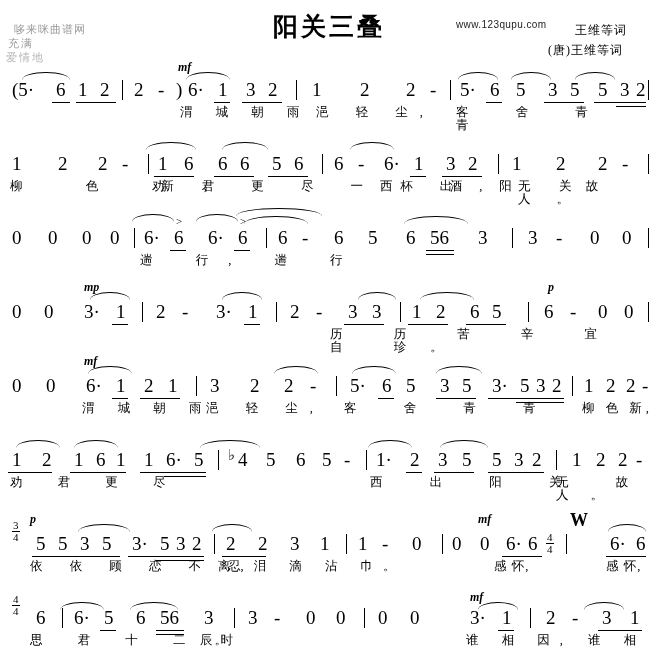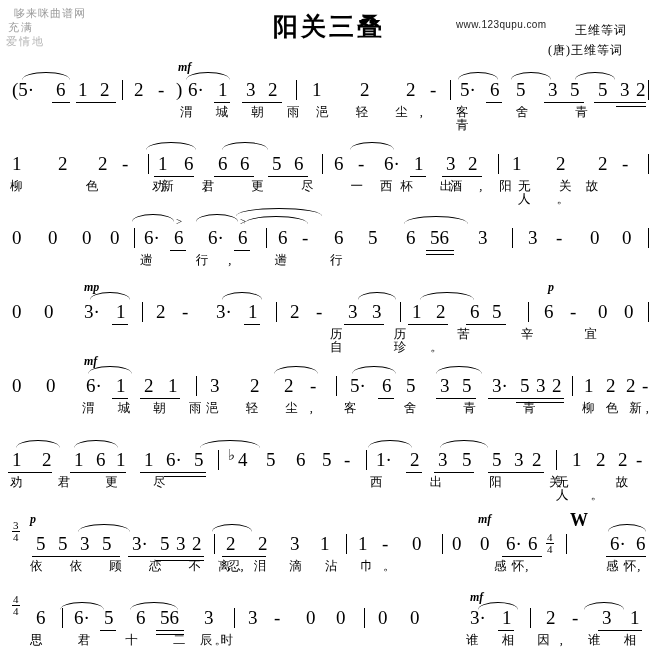--- a/index.html
+++ b/index.html
@@ -17,21 +17,21 @@
   }
   .sheet {
     position: relative;
     width: 658px;
     height: 650px;
   }
   
   .watermark {
     position: absolute;
     left: 8px;
-    top: 4px;
+    top: 20px;
     width: 88px;
     height: 44px;
     font-family: "Liberation Sans", sans-serif;
     font-size: 11px;
     line-height: 14px;
     color: #9a9a9a;
     letter-spacing: 1px;
   }
   .watermark .w1 { position:absolute; left:6px; top:2px; }
   .watermark .w2 { position:absolute; left:0px; top:16px; letter-spacing:2px;}

